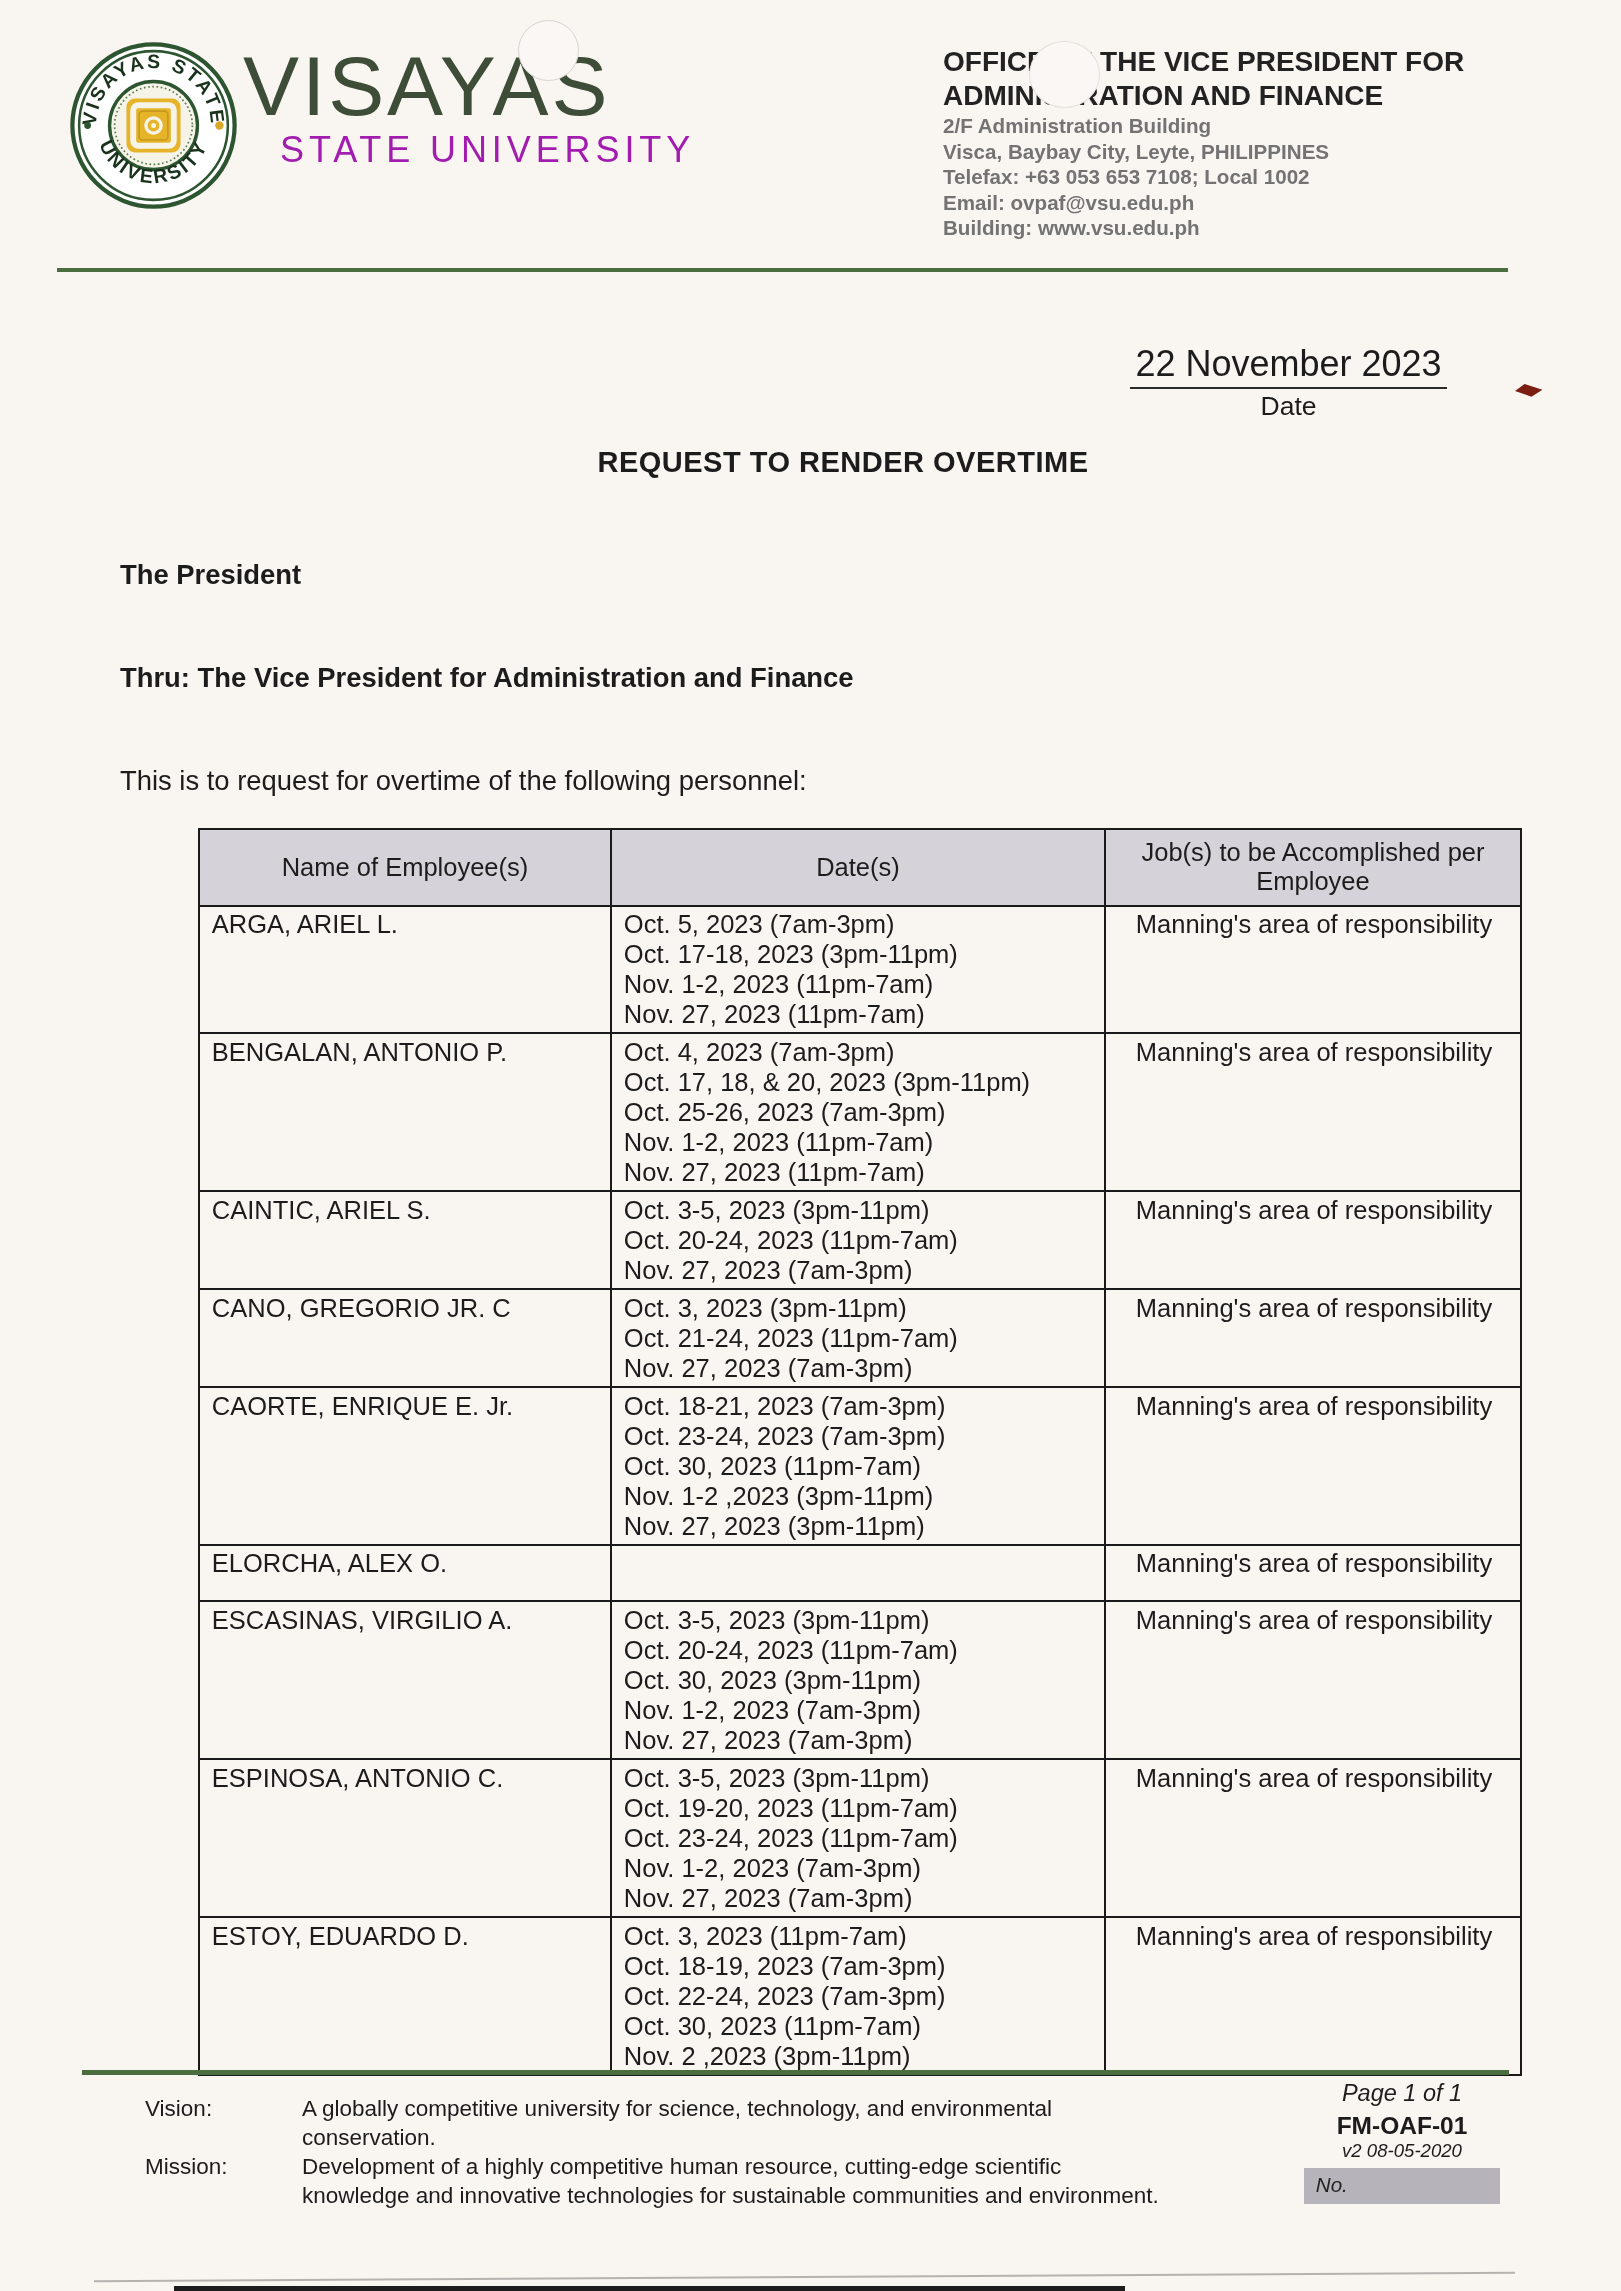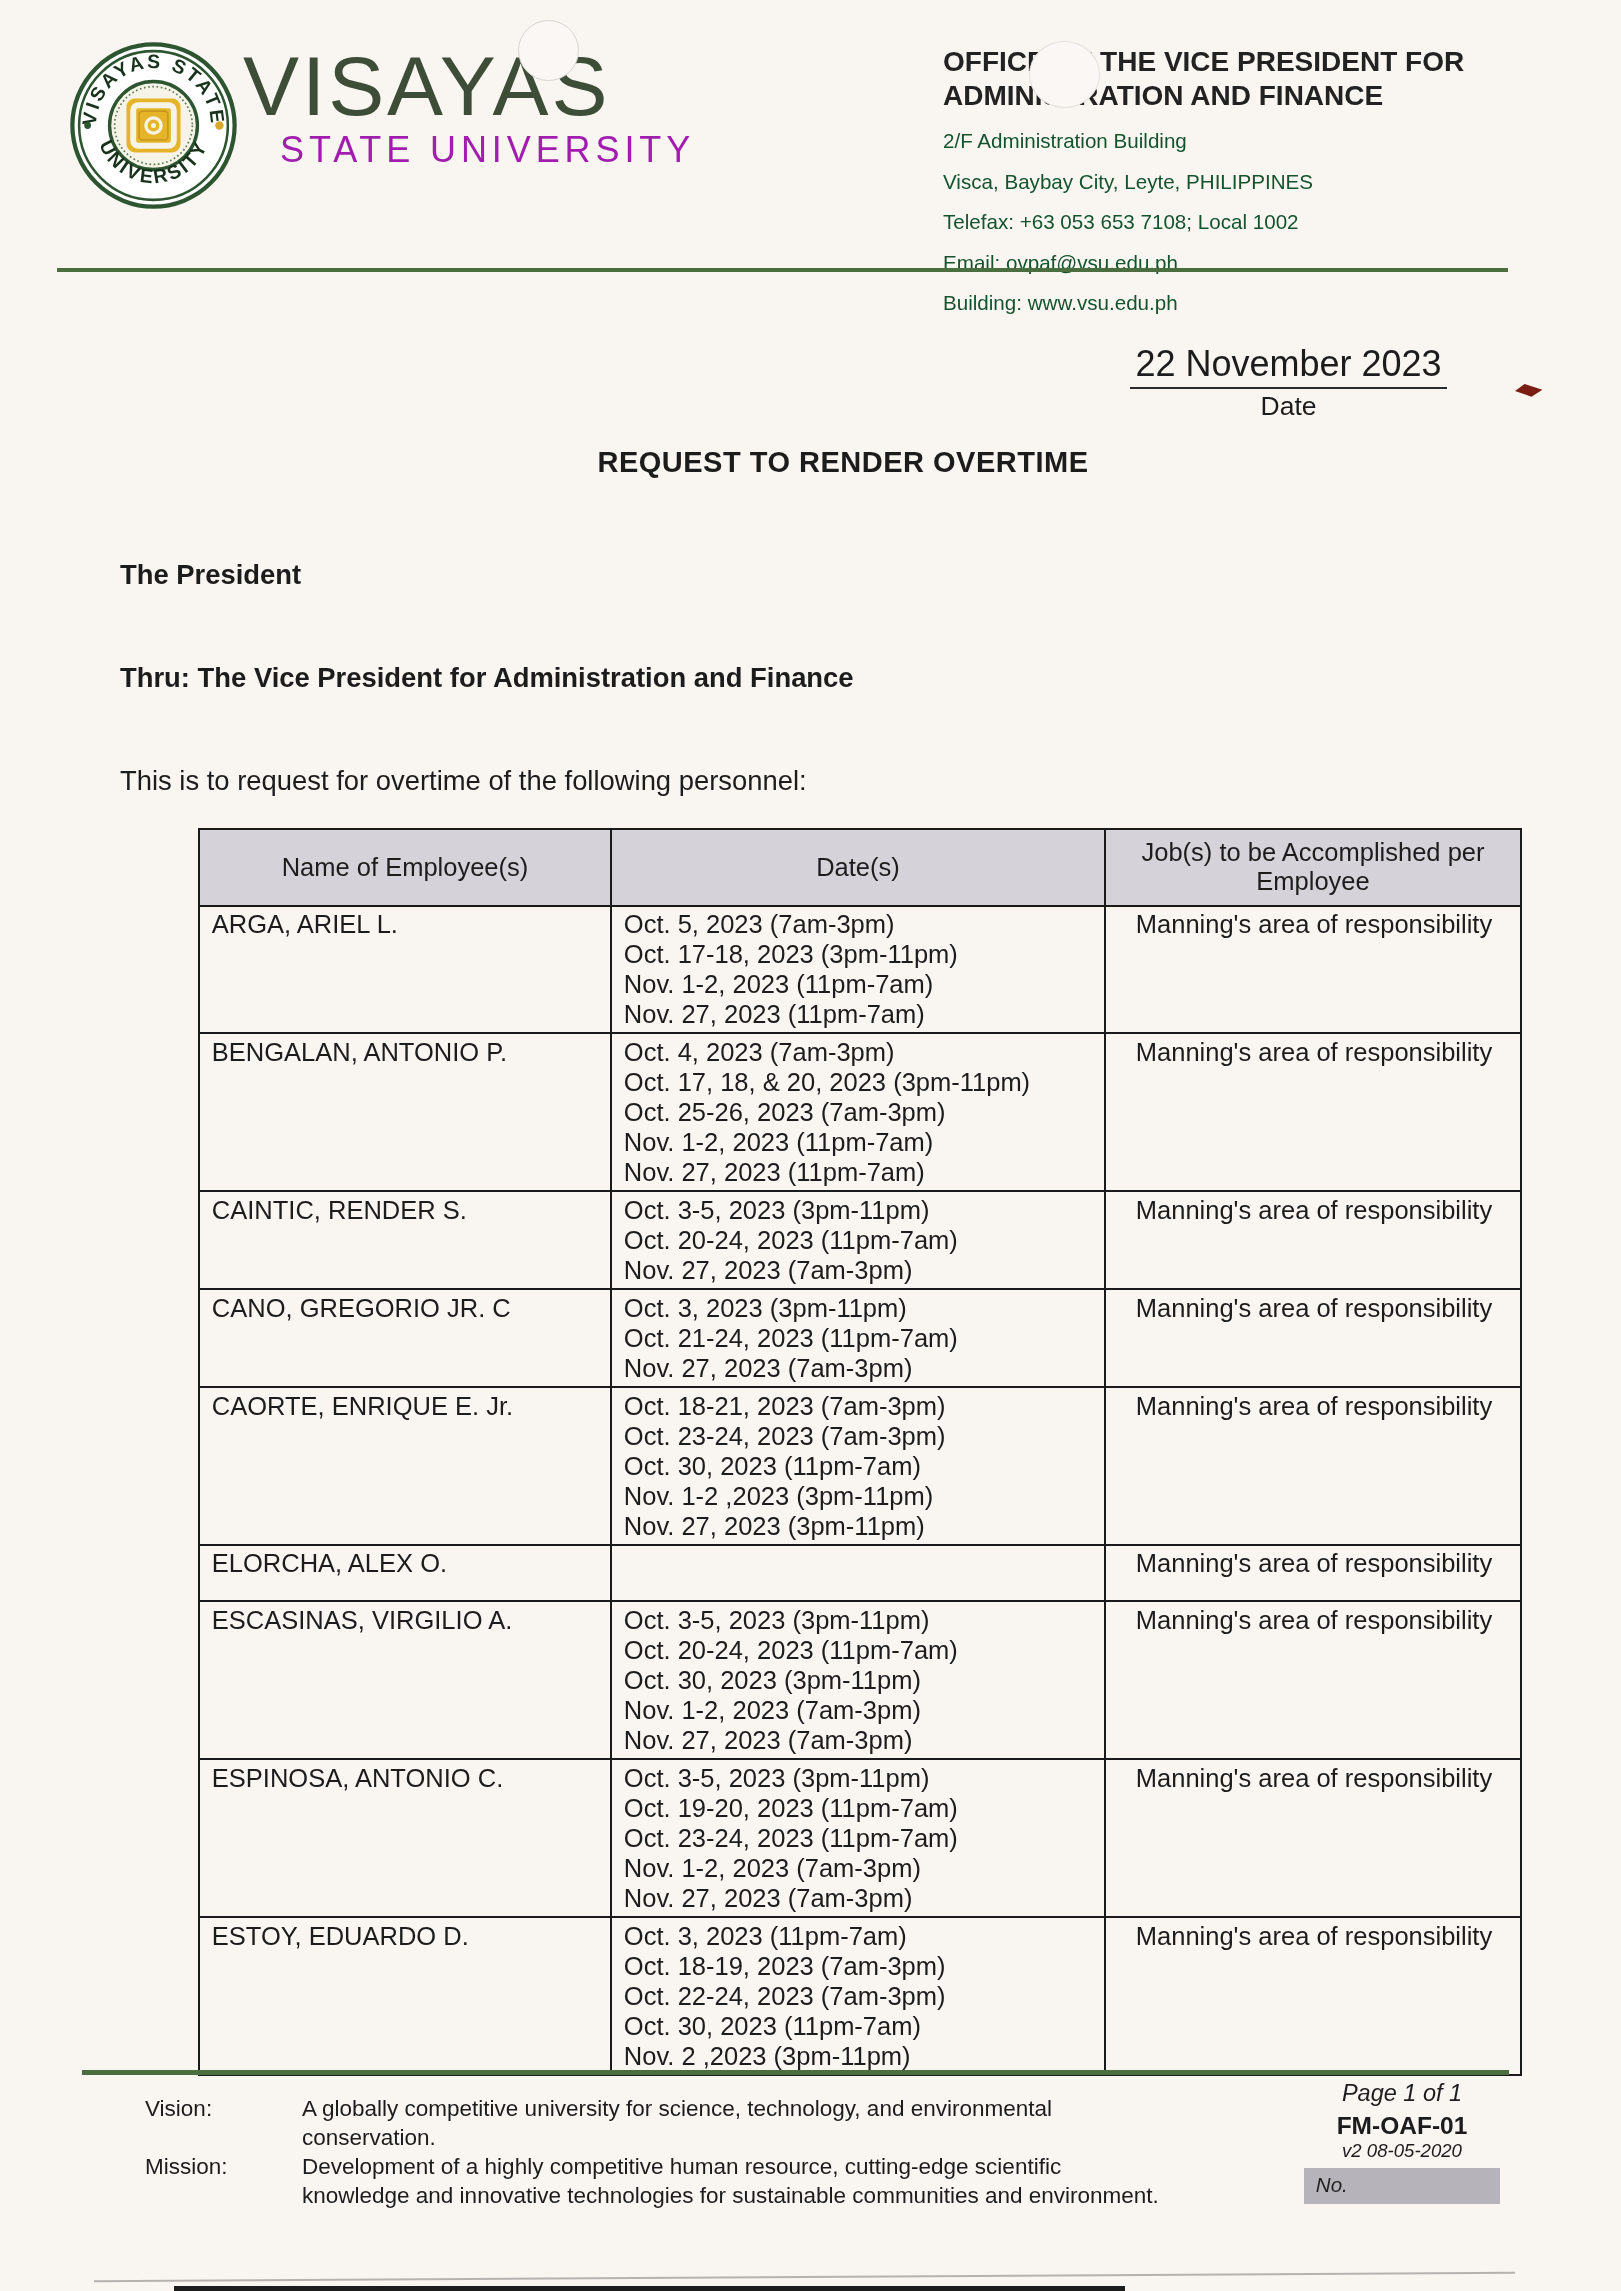--- a/index.html
+++ b/index.html
@@ -16,21 +16,21 @@
   .wordmark{position:absolute;left:243px;top:47px;}
   .wordmark .big{
     font-size:84px;line-height:78px;font-weight:400;letter-spacing:2.9px;
     color:#3d4d37;
   }
   .wordmark .sub{
     font-size:36px;letter-spacing:4.9px;color:#a21caf;margin-top:3.9px;margin-left:37px;
   }
   .office{position:absolute;left:943px;top:45px;width:549px;}
   .office .bold-line{font-size:28px;font-weight:bold;line-height:34px;color:#222;}
-  .office .addr{font-size:20.6px;line-height:24.5px;color:#14532d;margin-top:16px;}
+  .office .addr{font-size:20.6px;line-height:24.5px;color:#737373;margin-top:1px;font-weight:bold;}
   .rule-top{
     position:absolute;left:57px;top:268px;width:1451px;height:3.9px;
     background:#4a6e3d;
   }
   
   .hole{position:absolute;border-radius:50%;background:#faf7f4;}
   .hole-1{left:518px;top:19.6px;width:59px;height:59px;border:1px solid #d8d4d0;}
   .hole-2{left:1029px;top:41px;width:69px;height:65px;border:1px solid #e4e0dc;}
   .red-mark{
     position:absolute;left:1515px;top:384px;width:27.4px;height:12.7px;
@@ -195,21 +195,21 @@
             <div class="date-line">Oct. 4, 2023 (7am-3pm)</div>
             <div class="date-line">Oct. 17, 18, &amp; 20, 2023 (3pm-11pm)</div>
             <div class="date-line">Oct. 25-26, 2023 (7am-3pm)</div>
             <div class="date-line">Nov. 1-2, 2023 (11pm-7am)</div>
             <div class="date-line">Nov. 27, 2023 (11pm-7am)</div>
           </td>
       <td class="job-cell">Manning's area of responsibility</td>
     </tr>
 
     <tr>
-      <td class="name-cell">CAINTIC, RENDER S.</td>
+      <td class="name-cell">CAINTIC, ARIEL S.</td>
       <td class="dates-cell">
             <div class="date-line">Oct. 3-5, 2023 (3pm-11pm)</div>
             <div class="date-line">Oct. 20-24, 2023 (11pm-7am)</div>
             <div class="date-line">Nov. 27, 2023 (7am-3pm)</div>
           </td>
       <td class="job-cell">Manning's area of responsibility</td>
     </tr>
 
     <tr>
       <td class="name-cell">CANO, GREGORIO JR. C</td>

